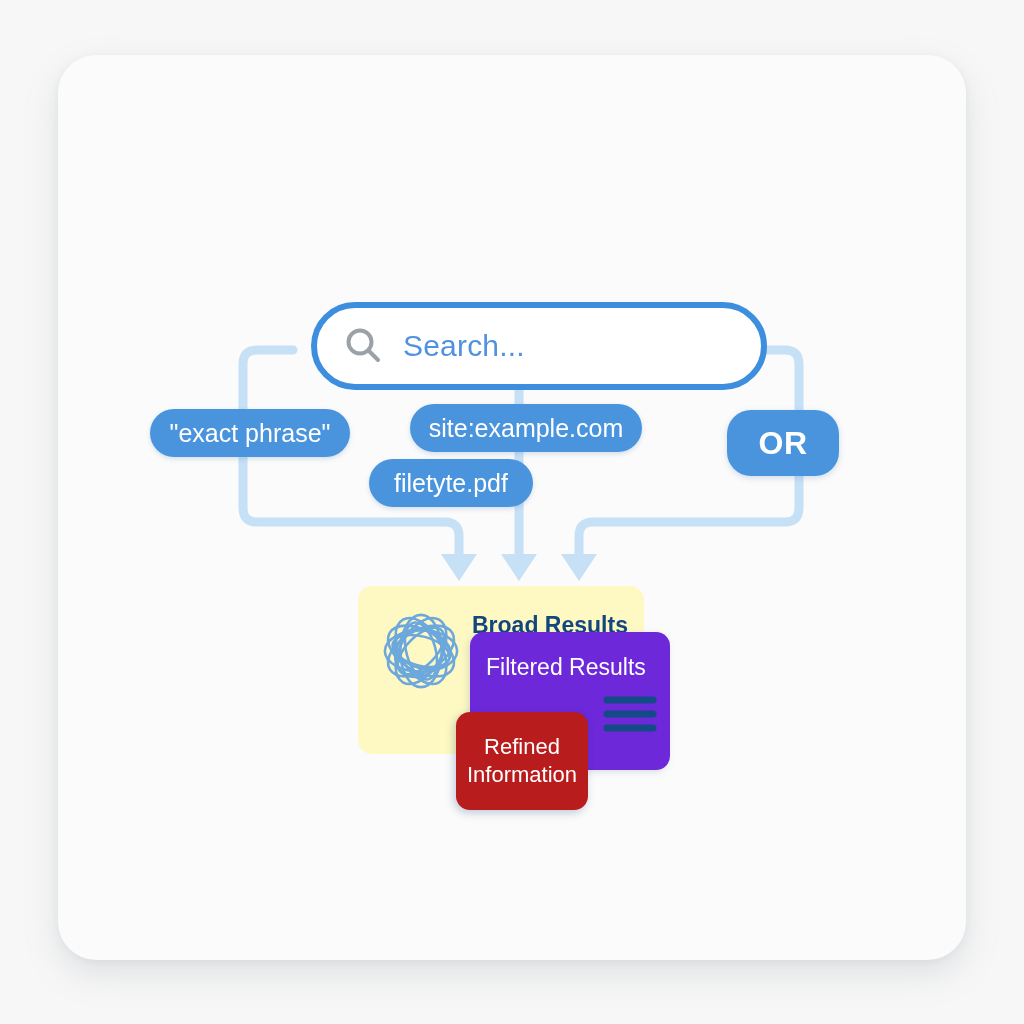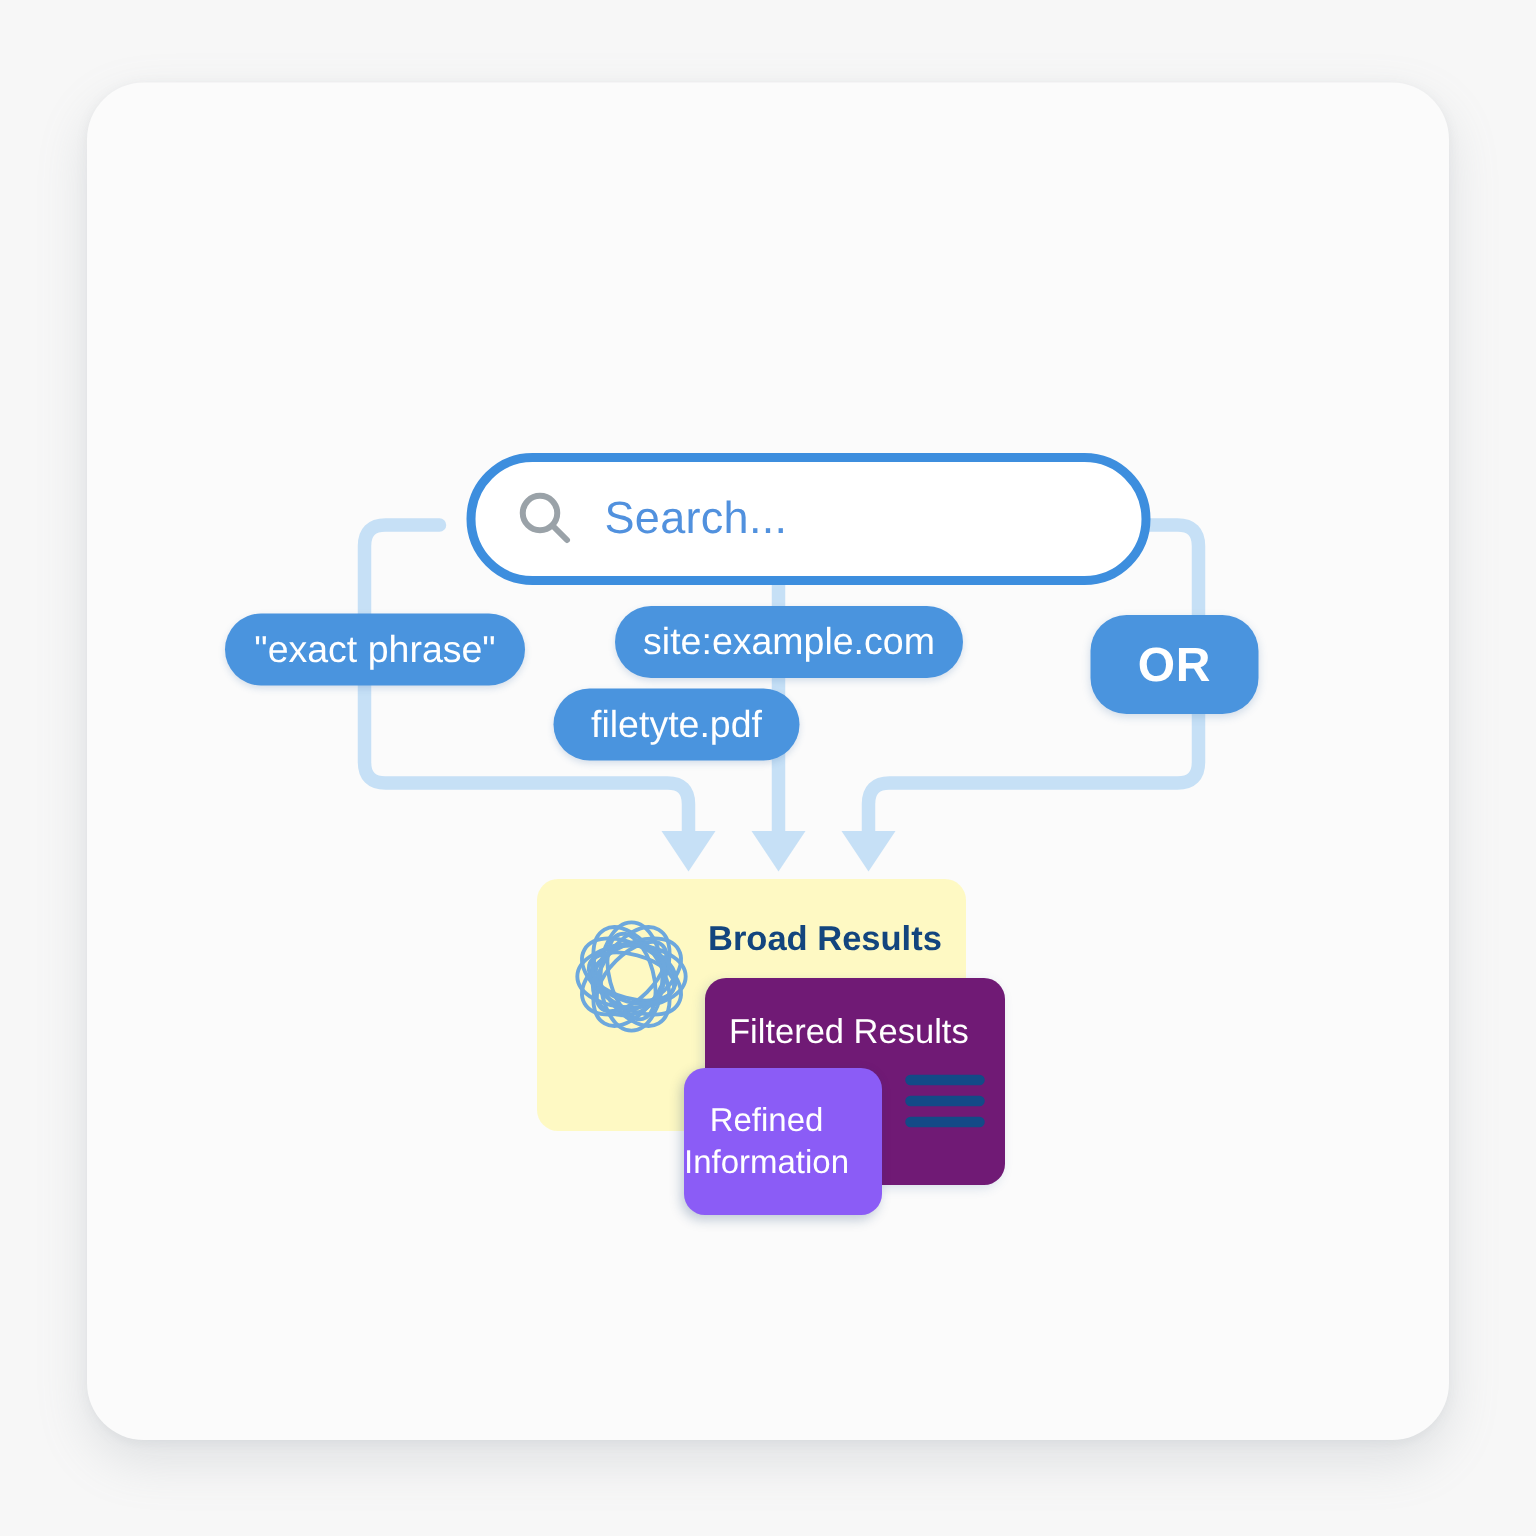--- a/index.html
+++ b/index.html
@@ -133,24 +133,24 @@
   .tangle-icon {
     position: absolute;
     left: 20px;
     top: 22px;
     width: 86px;
     height: 86px;
   }
 
   .card-filtered {
     left: 470px;
-    top: 652px;
+    top: 632px;
     width: 200px;
     height: 138px;
-    background: #701a75;
+    background: #6d28d9;
     box-shadow: -2px 2px 7px rgba(50,100,160,0.18);
   }
   .card-filtered .card-label {
     position: absolute;
     left: 16px;
     top: 22px;
     font-size: 23px;
     color: #ffffff;
     white-space: nowrap;
   }
@@ -160,24 +160,24 @@
     top: 62px;
     width: 56px;
     height: 40px;
   }
 
   .card-refined {
     left: 456px;
     top: 712px;
     width: 132px;
     height: 98px;
-    background: #8b5cf6;
-    display: flex;
-    align-items: center;
-    justify-content: flex-start;
+    background: #b91c1c;
+    display: flex;
+    align-items: center;
+    justify-content: center;
     text-align: center;
     box-shadow: -2px 3px 8px rgba(20,60,110,0.25);
   }
   .card-refined .card-label {
     font-size: 22px;
     line-height: 1.28;
     color: #ffffff;
   }
 </style>
 </head>

